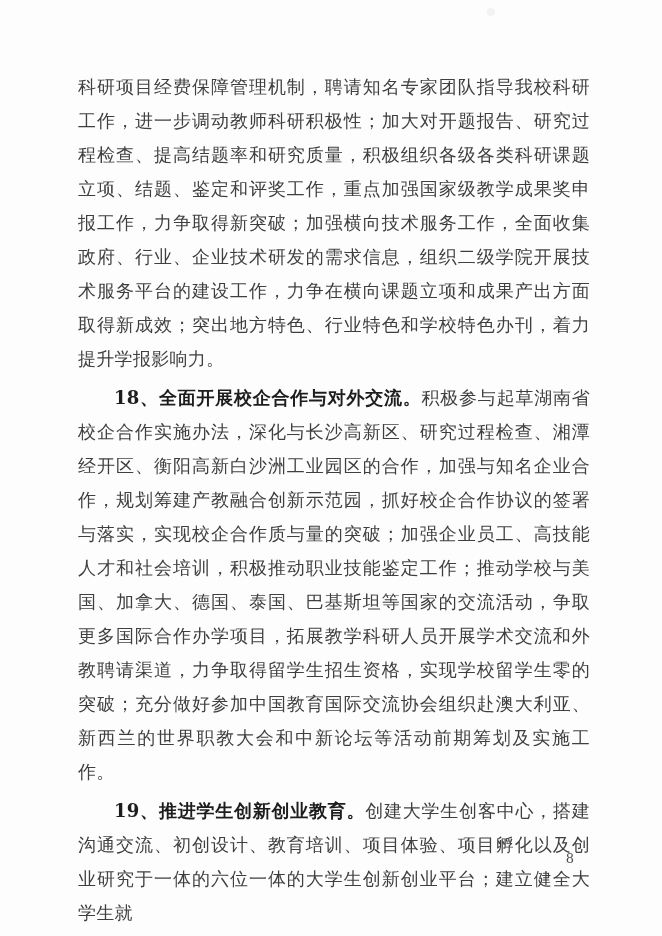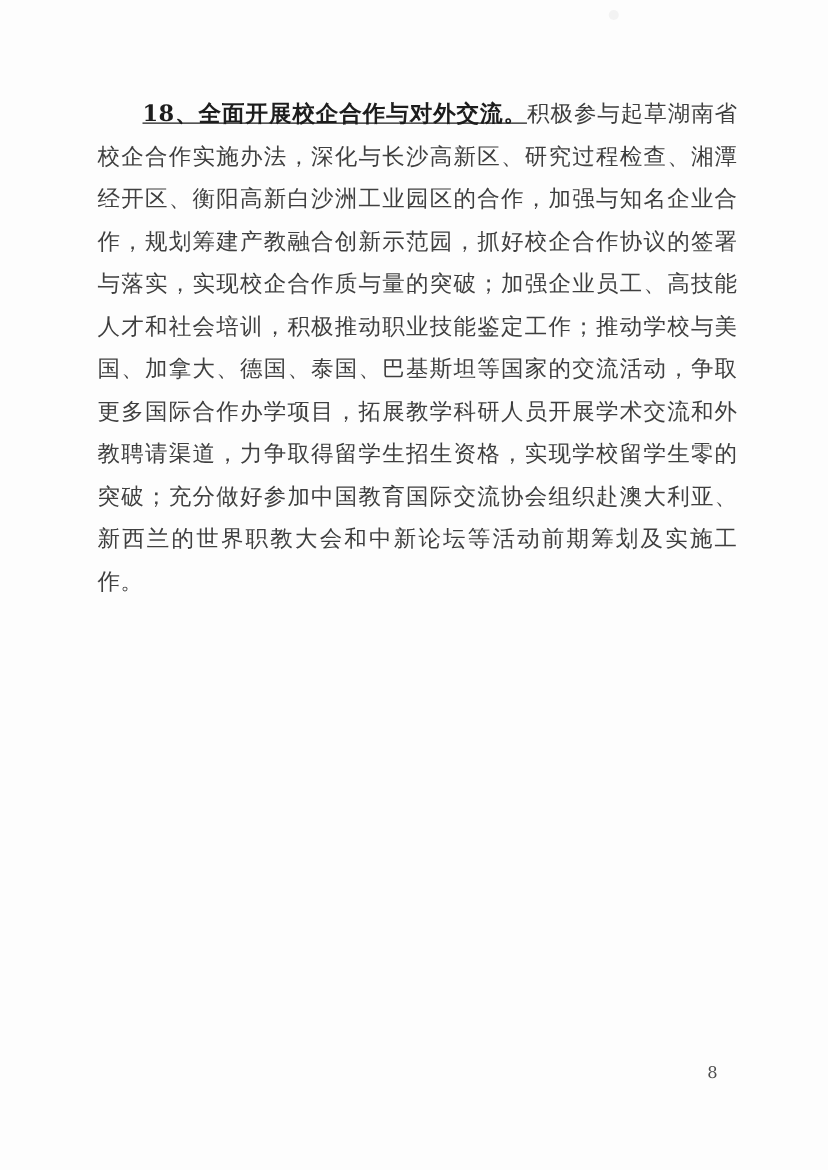--- a/index.html
+++ b/index.html
@@ -40,21 +40,20 @@
   .para {
     margin: 0;
   }
   .para.indented {
     text-indent: 2em;
     margin-top: 5px;
   }
   .para-heading {
     font-weight: bold;
     color: #1d1d1d;
-    text-decoration: underline;
   }
   .page-number {
     position: absolute;
     left: 560px;
     top: 851px;
     width: 20px;
     text-align: center;
     font-size: 13px;
     color: #4c4c4c;
     font-family: "DejaVu Serif", "Liberation Serif", serif;
@@ -62,21 +61,23 @@
 </style>
 </head>
 <body>
 
 <div class="page">
 
   <div class="scan-artifact"></div>
 
   <div class="text-block">
 
+    <p class="para"><span>科研项目经费保障管理机制，聘请知名专家团队指导我校科研工作，进一步调动教师科研积极性；加大对开题报告、研究过程检查、提高结题率和研究质量，积极组织各级各类科研课题立项、结题、鉴定和评奖工作，重点加强国家级教学成果奖申报工作，力争取得新突破；加强横向技术服务工作，全面收集政府、行业、企业技术研发的需求信息，组织二级学院开展技术服务平台的建设工作，力争在横向课题立项和成果产出方面取得新成效；突出地方特色、行业特色和学校特色办刊，着力提升学报影响力。</span></p>
 
     <p class="para indented"><span class="para-heading">18、全面开展校企合作与对外交流。</span><span>积极参与起草湖南省校企合作实施办法，深化与长沙高新区、研究过程检查、湘潭经开区、衡阳高新白沙洲工业园区的合作，加强与知名企业合作，规划筹建产教融合创新示范园，抓好校企合作协议的签署与落实，实现校企合作质与量的突破；加强企业员工、高技能人才和社会培训，积极推动职业技能鉴定工作；推动学校与美国、加拿大、德国、泰国、巴基斯坦等国家的交流活动，争取更多国际合作办学项目，拓展教学科研人员开展学术交流和外教聘请渠道，力争取得留学生招生资格，实现学校留学生零的突破；充分做好参加中国教育国际交流协会组织赴澳大利亚、新西兰的世界职教大会和中新论坛等活动前期筹划及实施工作。</span></p>
 
+    <p class="para indented"><span class="para-heading">19、推进学生创新创业教育。</span><span>创建大学生创客中心，搭建沟通交流、初创设计、教育培训、项目体验、项目孵化以及创业研究于一体的六位一体的大学生创新创业平台；建立健全大学生就</span></p>
 
   </div>
 
   <div class="page-number">8</div>
 
 </div>
 
 </body></html>

